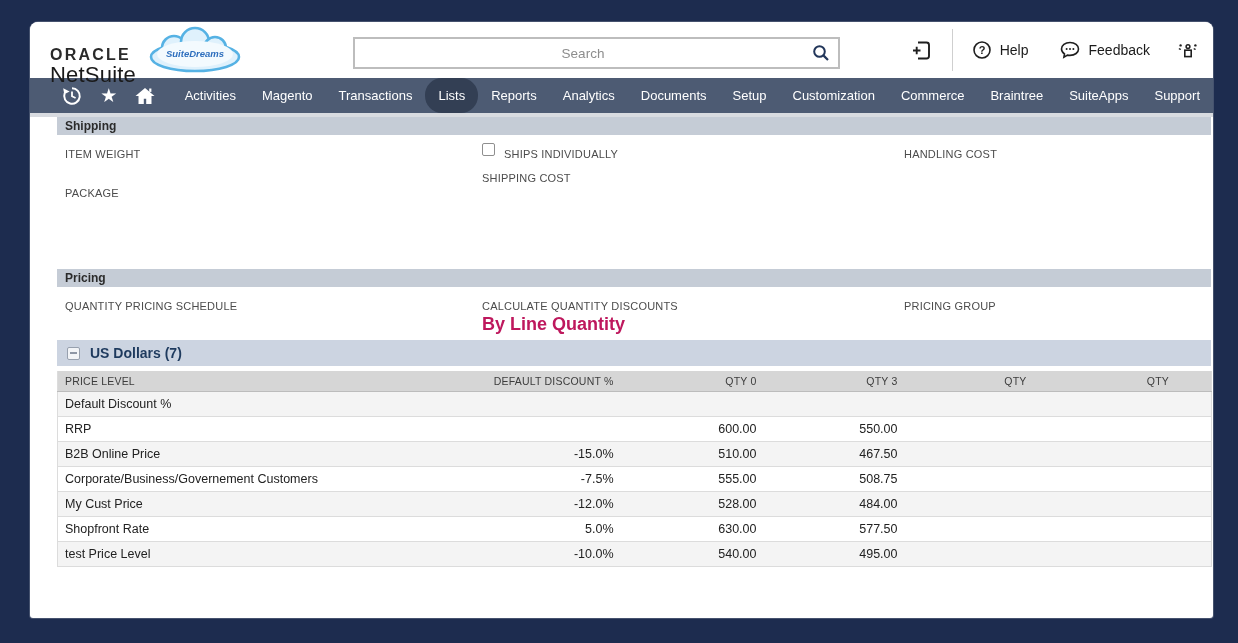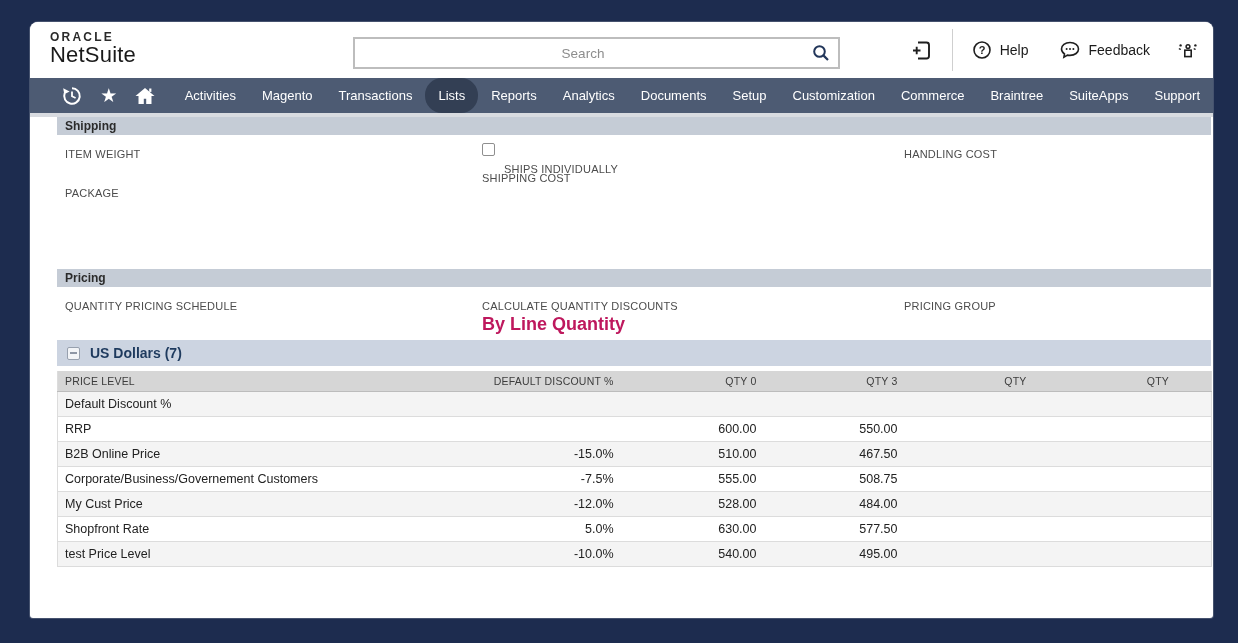--- a/index.html
+++ b/index.html
@@ -9,21 +9,21 @@
   .frame { position:relative; width:1238px; height:643px; background:#1d2c4f; }
   .window {
     position:absolute; left:30px; top:22px; width:1183px; height:596px;
     background:#ffffff; border-radius:8px 8px 3px 3px; overflow:hidden;
     box-shadow:0 0 0 1px rgba(255,255,255,.18);
   }
 
   
   .topbar { position:relative; height:56px; background:#fff; }
   .logo { position:absolute; left:20px; top:9px; line-height:1; }
-  .logo .oracle { font-size:12px; font-weight:bold; letter-spacing:2.2px; color:#2a2a2a; }
+  .logo .oracle { font-size:16px; font-weight:bold; letter-spacing:2.2px; color:#2a2a2a;margin-top:16px; }
   .logo .netsuite { font-size:22px; color:#1a1a1a; margin-top:1px; letter-spacing:.2px; }
   .cloudlogo { position:absolute; left:117px; top:4px; }
   .searchwrap { position:absolute; left:323px; top:15px; width:487px; height:32px; }
   .searchwrap input {
     width:100%; height:100%; border:2px solid #bdbdbd; background:#fff;
     font-family:inherit; font-size:13.5px; color:#333; padding:0 36px 0 9px; outline:none;text-align:center;
   }
   .searchwrap input::placeholder { color:#8d8d8d; }
   .search-icon { position:absolute; right:10px; top:7px; }
   .top-actions { position:absolute; right:0; top:0; height:56px; display:flex; align-items:center; padding-right:13px; }
@@ -88,20 +88,32 @@
 
 <div class="frame">
   <div class="window">
 
     <div class="topbar">
       <div class="logo">
         <div class="oracle">ORACLE</div>
         <div class="netsuite">NetSuite</div>
       </div>
 
+      <div class="cloudlogo">
+        <svg width="96" height="50" viewBox="0 0 96 50">
+          <g stroke="#56b2e4" stroke-width="2.6" fill="#dff1fc">
+            <ellipse cx="48" cy="31" rx="44" ry="14"></ellipse>
+            <circle cx="27" cy="22" r="12"></circle>
+            <circle ccx="0" cx="48" cy="16" r="14"></circle>
+            <circle cx="68" cy="22" r="11"></circle>
+          </g>
+          <ellipse cx="48" cy="28" rx="38" ry="13" fill="#f3fafe" stroke="none"></ellipse>
+          <text x="48" y="31" text-anchor="middle" font-size="9.5" font-weight="bold" font-style="italic" fill="#2e6fbe">SuiteDreams</text>
+        </svg>
+      </div>
 
       <div class="searchwrap">
         <input type="text" placeholder="Search" style="">
         <svg class="search-icon" width="18" height="18" viewBox="0 0 18 18">
           <circle cx="7.5" cy="7.5" r="5.3" fill="none" stroke="#22365a" stroke-width="2"></circle>
           <line x1="11.6" y1="11.6" x2="16" y2="16" stroke="#22365a" stroke-width="2.2"></line>
         </svg>
       </div>
 
       <div class="top-actions">
@@ -175,21 +187,21 @@
     </div>
     <div class="nav-strip"></div>
 
     <div class="main">
 
       <div class="section shipping">
         <div class="section-bar">Shipping</div>
         <span class="flabel" style="left:8px; top:31px;">ITEM WEIGHT</span>
         <span class="flabel" style="left:8px; top:70px;text-align:right;">PACKAGE</span>
         <span class="checkbox" style="left:425px; top:26px;"></span>
-        <span class="flabel" style="left:447px; top:46px;">SHIPS INDIVIDUALLY</span>
+        <span class="flabel" style="left:447px; top:31px;">SHIPS INDIVIDUALLY</span>
         <span class="flabel" style="left:425px; top:55px;">SHIPPING COST</span>
         <span class="flabel" style="left:847px; top:31px;">HANDLING COST</span>
       </div>
 
       <div class="section pricing">
         <div class="section-bar">Pricing</div>
         <span class="flabel" style="left:8px; top:31px;">QUANTITY PRICING SCHEDULE</span>
         <span class="flabel" style="left:425px; top:31px;">CALCULATE QUANTITY DISCOUNTS</span>
         <span class="fvalue" style="left:425px; top:45px;">By Line Quantity</span>
         <span class="flabel" style="left:847px; top:31px;">PRICING GROUP</span>

